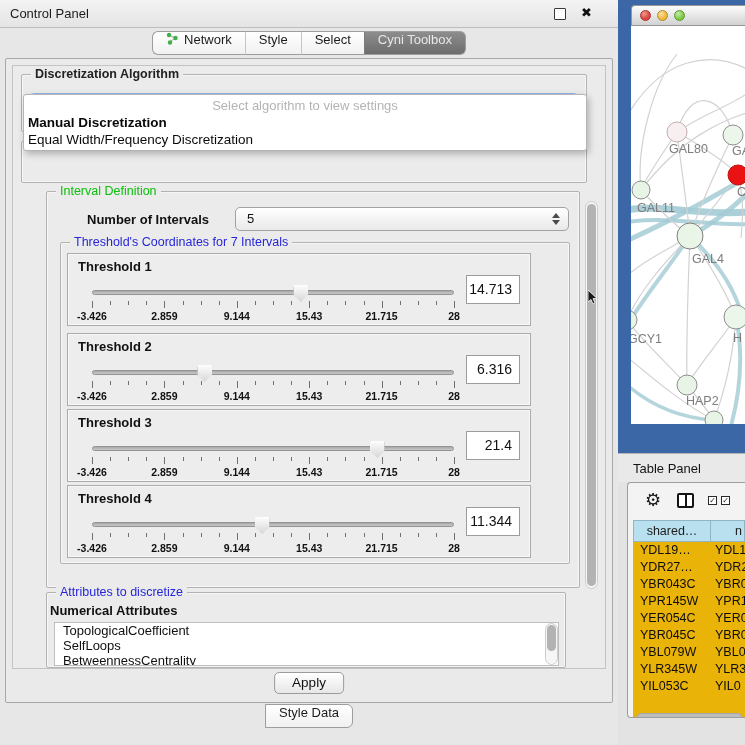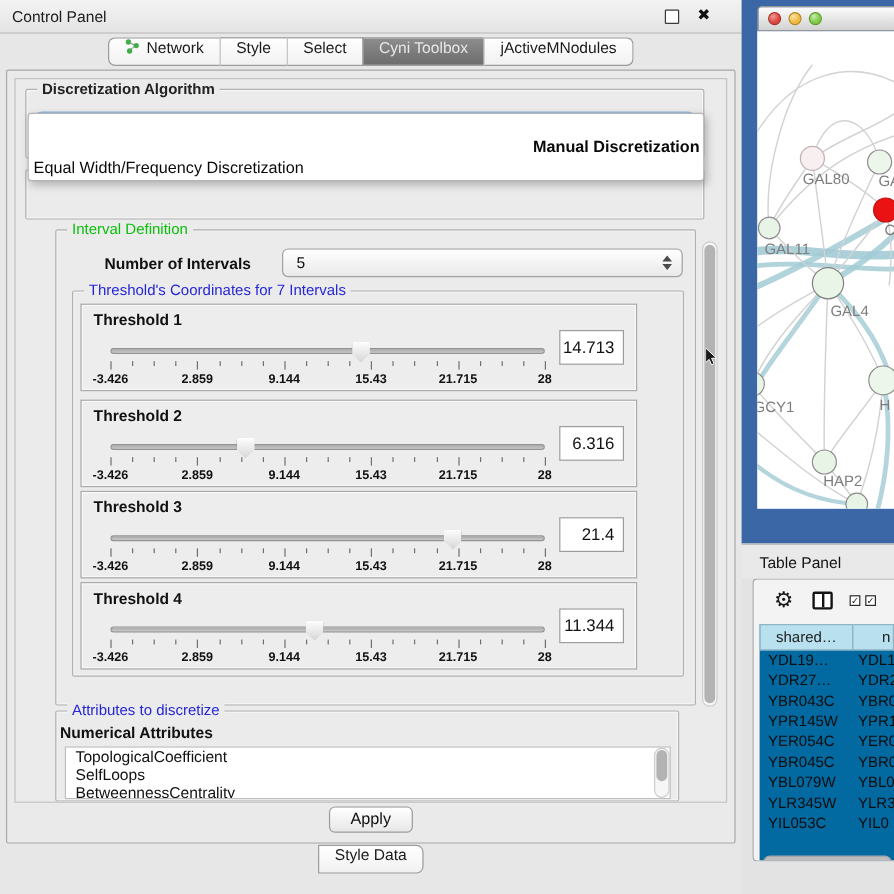--- a/index.html
+++ b/index.html
@@ -55,21 +55,21 @@
   .stepper i.up{top:1px;border-bottom:5px solid #4a4a4a;}
   .stepper i.dn{bottom:1px;border-top:5px solid #4a4a4a;}
   .combo.focusring{box-shadow:0 0 0 3px rgba(96,156,229,.65);}
 
   
   .algo-popup{position:absolute;left:1px;top:19px;width:564px;height:57px;background:#fff;
     border:1px solid #b5b5b5;border-radius:3px;box-shadow:2px 3px 7px rgba(0,0,0,.25);
     z-index:60;box-sizing:border-box;}
   .algo-hint{position:absolute;left:0;right:0;top:3px;text-align:center;color:#b4b4b4;font-size:13px;}
   .algo-opt{position:absolute;left:3px;right:3px;height:17px;font-size:13.5px;color:#0a0a0a;line-height:17px;padding-left:1px;}
-  .algo-opt.b{font-weight:bold;top:19px;text-align:right;}
+  .algo-opt.b{font-weight:bold;top:19px;}
   .algo-opt.n{top:36px;}
 
   
   .thr-box{position:absolute;left:6px;width:464px;height:73px;background:#ededed;
     border:1px solid #ababab;box-sizing:border-box;box-shadow:inset 0 0 0 1px rgba(255,255,255,.6);}
   .thr-label{position:absolute;left:10px;top:5px;font-size:13px;font-weight:bold;color:#111;}
   .thr-track{position:absolute;left:24px;top:36px;width:362px;height:5px;border-radius:3px;
     background:linear-gradient(#a8a8a8,#c9c9c9);border:1px solid #939393;box-sizing:border-box;}
   .thr-thumb{position:absolute;top:-6px;width:15px;height:17px;transform:translateX(-50%);
     background:linear-gradient(#fefefe,#d6d6d6);
@@ -111,21 +111,21 @@
   .net-canvas{position:absolute;left:13px;top:26px;width:114px;height:398px;background:#fff;overflow:hidden;}
 
   .tp-header{left:618px;top:453px;width:127px;height:29px;background:#e9e9e9;border-top:1px solid #b3b3b3;box-sizing:border-box;}
   .tp-header span{position:absolute;left:15px;top:7px;font-size:13px;color:#141414;}
   .tp-body{left:627px;top:482px;width:118px;height:236px;background:#f3f3f3;
     border:1px solid #9e9e9e;border-right:none;border-radius:4px 0 0 4px;box-sizing:border-box;overflow:hidden;}
   .tp-gear{position:absolute;left:17px;top:8px;font-size:18px;color:#1a1a1a;line-height:18px;}
   .tp-split{position:absolute;left:49px;top:10px;width:17px;height:15px;border:2px solid #141414;border-radius:2px;background:#fff;box-sizing:border-box;}
   .tp-split::after{content:"";position:absolute;left:50%;top:0;bottom:0;width:2px;background:#141414;transform:translateX(-1px);}
   .tp-check{position:absolute;top:13px;width:9px;height:9px;border:1.5px solid #2a2a2a;background:#fff;box-sizing:border-box;font-size:8px;line-height:7px;text-align:center;color:#222;}
-  .tp-table{position:absolute;left:5px;top:37px;right:0;bottom:0;background:#0369a1;}
+  .tp-table{position:absolute;left:5px;top:37px;right:0;bottom:0;background:#eab308;}
   .tp-headrow{position:absolute;left:0;top:0;height:22px;right:0;display:flex;}
   .tp-col{box-sizing:border-box;background:var(--tableHeaderBlue);border:1px solid #8fb5c4;
     font-size:12.5px;color:#1c1c1c;text-align:center;line-height:20px;overflow:hidden;white-space:nowrap;}
   .tp-col.c1{width:78px;}
   .tp-col.c2{flex:1;border-left:none;text-align:left;padding-left:24px;}
   .tp-rows{position:absolute;left:0;top:22px;right:0;height:154px;overflow:hidden;}
   .tp-row{display:flex;height:17px;font-size:12.5px;color:#0d0d0d;line-height:17px;white-space:nowrap;}
   .tp-row .r1{width:78px;padding-left:7px;box-sizing:border-box;overflow:hidden;}
   .tp-row .r2{flex:1;padding-left:4px;overflow:hidden;}
 
@@ -155,38 +155,36 @@
       </div>
       <div class="tab">
         <span>Style</span>
       </div>
       <div class="tab">
         <span>Select</span>
       </div>
       <div class="tab selected">
         <span>Cyni Toolbox</span>
       </div>
-      <div class="tab">
-        <span>jActiveMNodules</span>
-      </div>
     </div>
 
   <div class="outer-panel">
     <div class="inner-panel">
 
       <div class="groupbox" style="left:8px;top:8px;width:566px;height:58px;">
         <span class="group-label black">Discretization Algorithm</span>
         <div class="combo focusring" style="left:8px;width:548px;top:21px;">
           <span class="stepper">
               <i class="up"></i>
               <i class="dn"></i>
             </span>
         </div>
 
         <div class="algo-popup">
+          <div class="algo-hint">Select algorithm to view settings</div>
           <div class="algo-opt b">Manual Discretization</div>
           <div class="algo-opt n">Equal Width/Frequency Discretization</div>
         </div>
       </div>
 
       <div class="groupbox" style="left:8px;top:75px;width:566px;height:42px;">
         <span class="group-label black">Table Data</span>
       </div>
 
       <div class="groupbox" style="left:33px;top:125px;width:534px;height:397px;">

